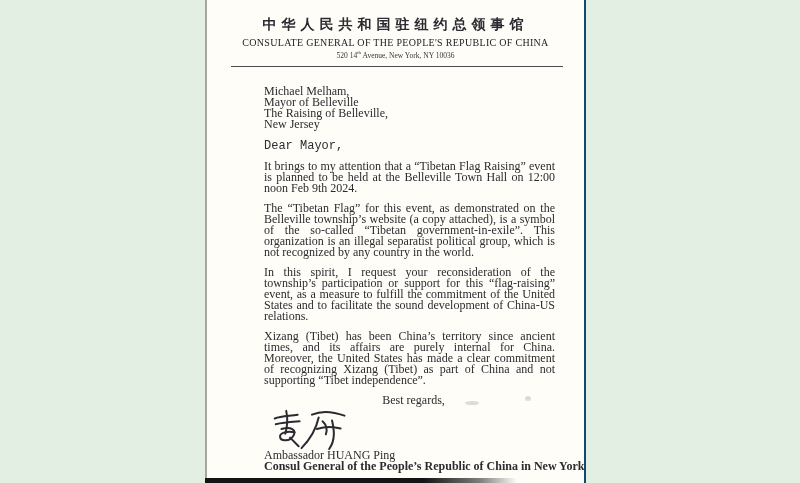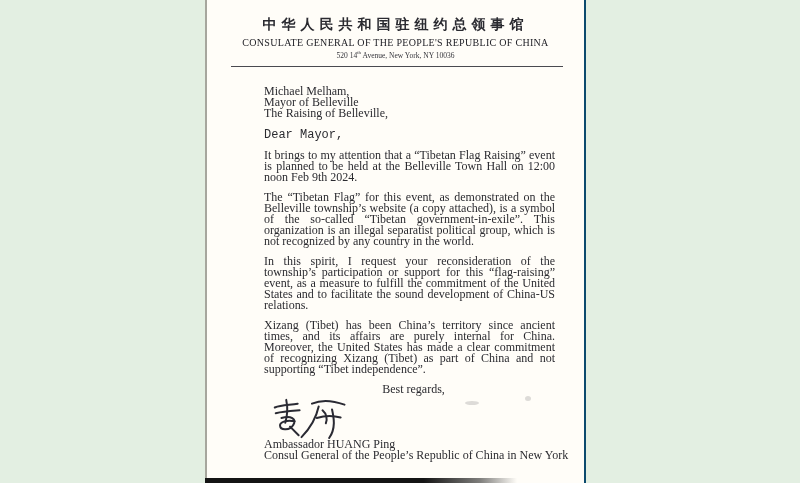--- a/index.html
+++ b/index.html
@@ -49,21 +49,21 @@
   .recipient { margin-top: 19px; }
   .recipient div { white-space: nowrap; }
   .salutation { margin-top: 11px; font-family: Liberation Mono, monospace; }
   .para {
     margin: 9px 8px 0 0;
     text-align: justify;
   }
   .closing { margin-top: 9px; text-align: center; }
   .sig-wrap { margin-top: 2px; margin-left: 4px; height: 42px; }
   .signer-name { margin-top: 0; white-space: nowrap; }
-  .signer-title { white-space: nowrap; }
+  .signer-title { white-space: nowrap; font-weight: bold; }
   .bottom-bar {
     position: absolute;
     left: 205px; bottom: 0;
     width: 312px; height: 5px;
     background: linear-gradient(to right, #141414 0%, #141414 70%, rgba(20,20,20,0.55) 88%, rgba(20,20,20,0) 100%);
   }
   .smudge {
     position: absolute;
     width: 14px; height: 4px;
     background: rgba(120,120,118,0.25);
@@ -85,20 +85,21 @@
       <div class="addr-line"><span>520 14</span><sup>th</sup><span> Avenue, New York, NY 10036</span></div>
       <div class="head-rule"></div>
     </div>
 
     <div class="body-col">
 
       <div class="recipient">
         <div>Michael Melham,</div>
         <div>Mayor of Belleville</div>
         <div>The Raising of Belleville,</div>
+        <div>New Jersey</div>
       </div>
 
       <div class="salutation">Dear Mayor,</div>
 
       <p class="para">It brings to my attention that a “Tibetan Flag Raising” event is planned to be held at the Belleville Town Hall on 12:00 noon Feb 9th 2024.</p>
       <p class="para">The “Tibetan Flag” for this event, as demonstrated on the Belleville township’s website (a copy attached), is a symbol of the so-called “Tibetan government-in-exile”. This organization is an illegal separatist political group, which is not recognized by any country in the world.</p>
       <p class="para">In this spirit, I request your reconsideration of the township’s participation or support for this “flag-raising” event, as a measure to fulfill the commitment of the United States and to facilitate the sound development of China-US relations.</p>
       <p class="para">Xizang (Tibet) has been China’s territory since ancient times, and its affairs are purely internal for China. Moreover, the United States has made a clear commitment of recognizing Xizang (Tibet) as part of China and not supporting “Tibet independence”.</p>
 
       <div class="closing">Best regards,</div>

